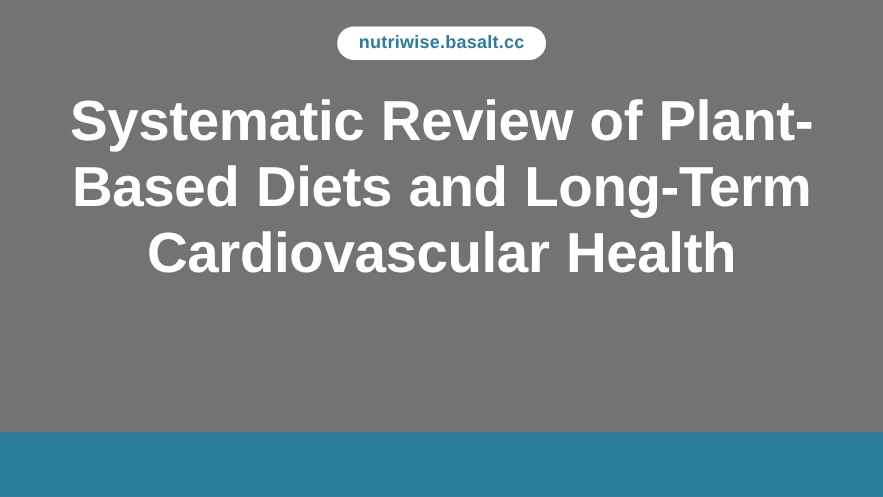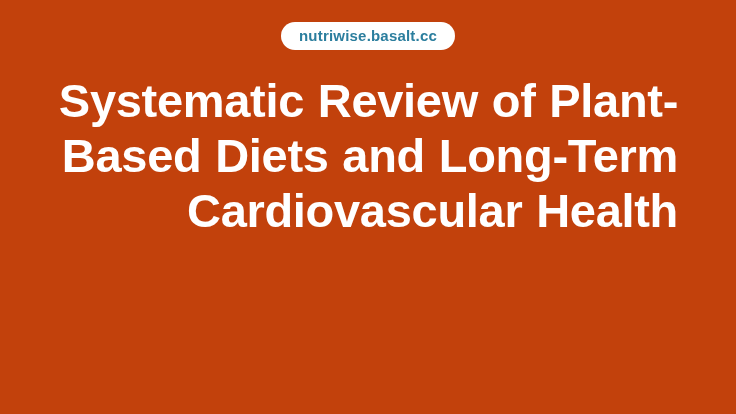--- a/index.html
+++ b/index.html
@@ -9,43 +9,43 @@
   body {
     width: 736px;
     height: 414px;
     overflow: hidden;
     font-family: "Liberation Sans", sans-serif;
     background: #2b7e9e;
   }
   .slide {
     position: relative;
     width: 736px;
-    height: 414px;
-    background: #c2410c;
+    height: 360px;
+    background: #737373;
     box-sizing: border-box;
     display: flex;
     flex-direction: column;
     align-items: center;
   }
   .domain-pill {
     margin-top: 22px;
     background: #ffffff;
     color: #2b7e9e;
     border-radius: 16px;
     padding: 6px 18px 7px 18px;
     font-size: 15px;
     font-weight: 700;
     letter-spacing: 0.2px;
     line-height: 1;
     white-space: nowrap;
   }
   .title {
     margin-top: 24px;
     width: 620px;
-    text-align: right;
+    text-align: center;
     color: #ffffff;
     font-size: 47px;
     font-weight: 700;
     line-height: 1.17;
     letter-spacing: -0.3px;
     word-spacing: 1px;
   }
 </style>
 </head>
 <body>

